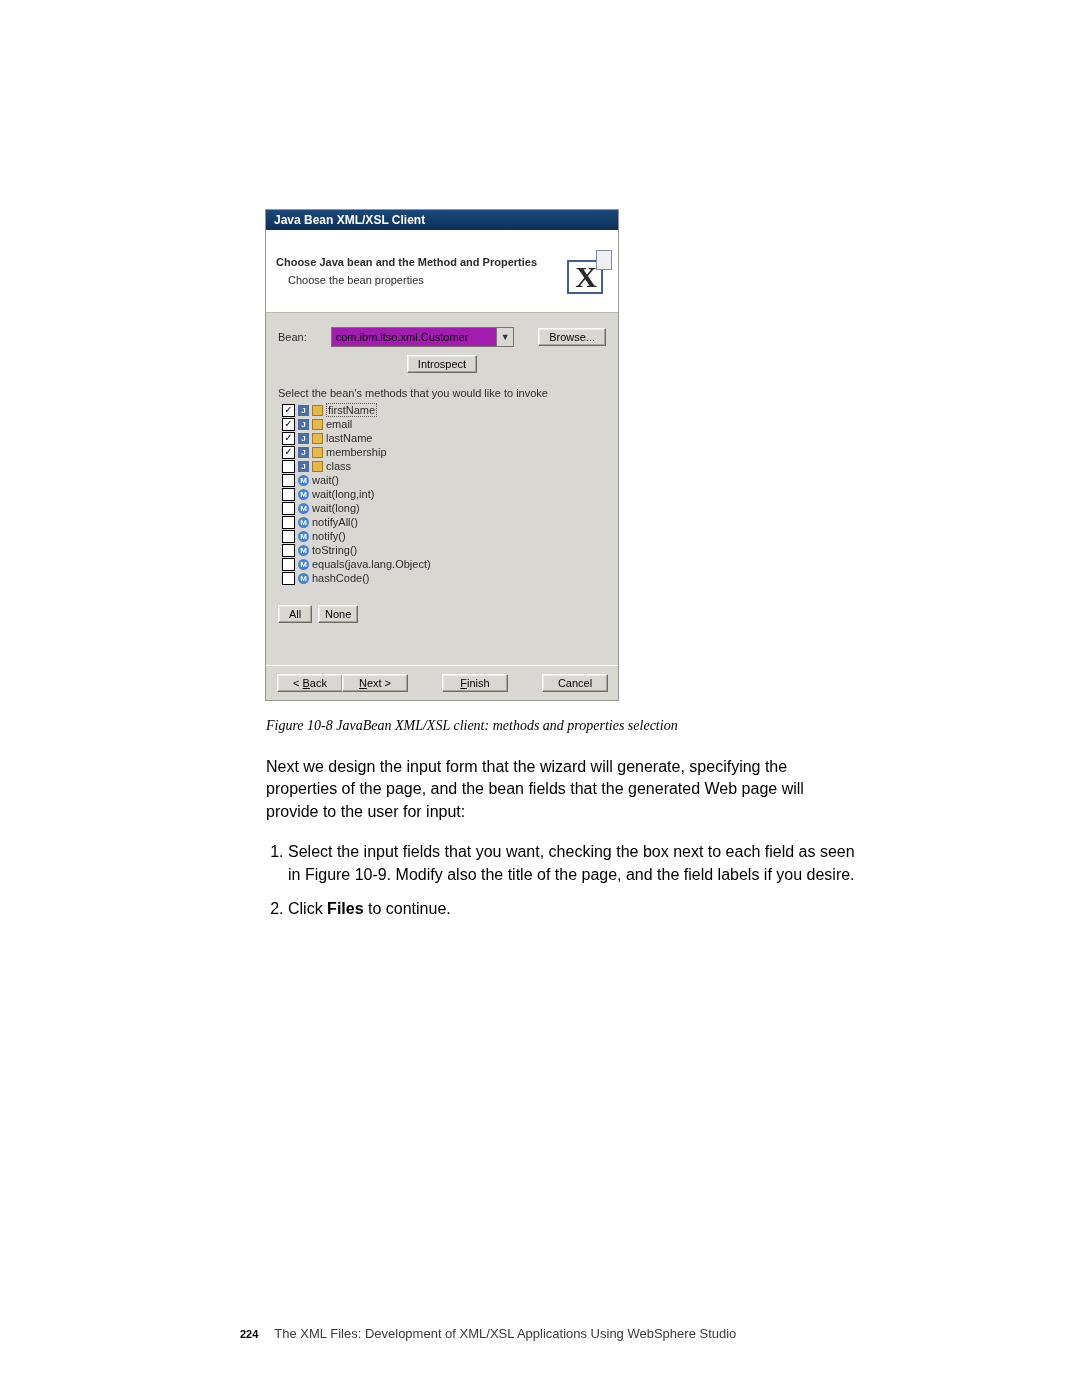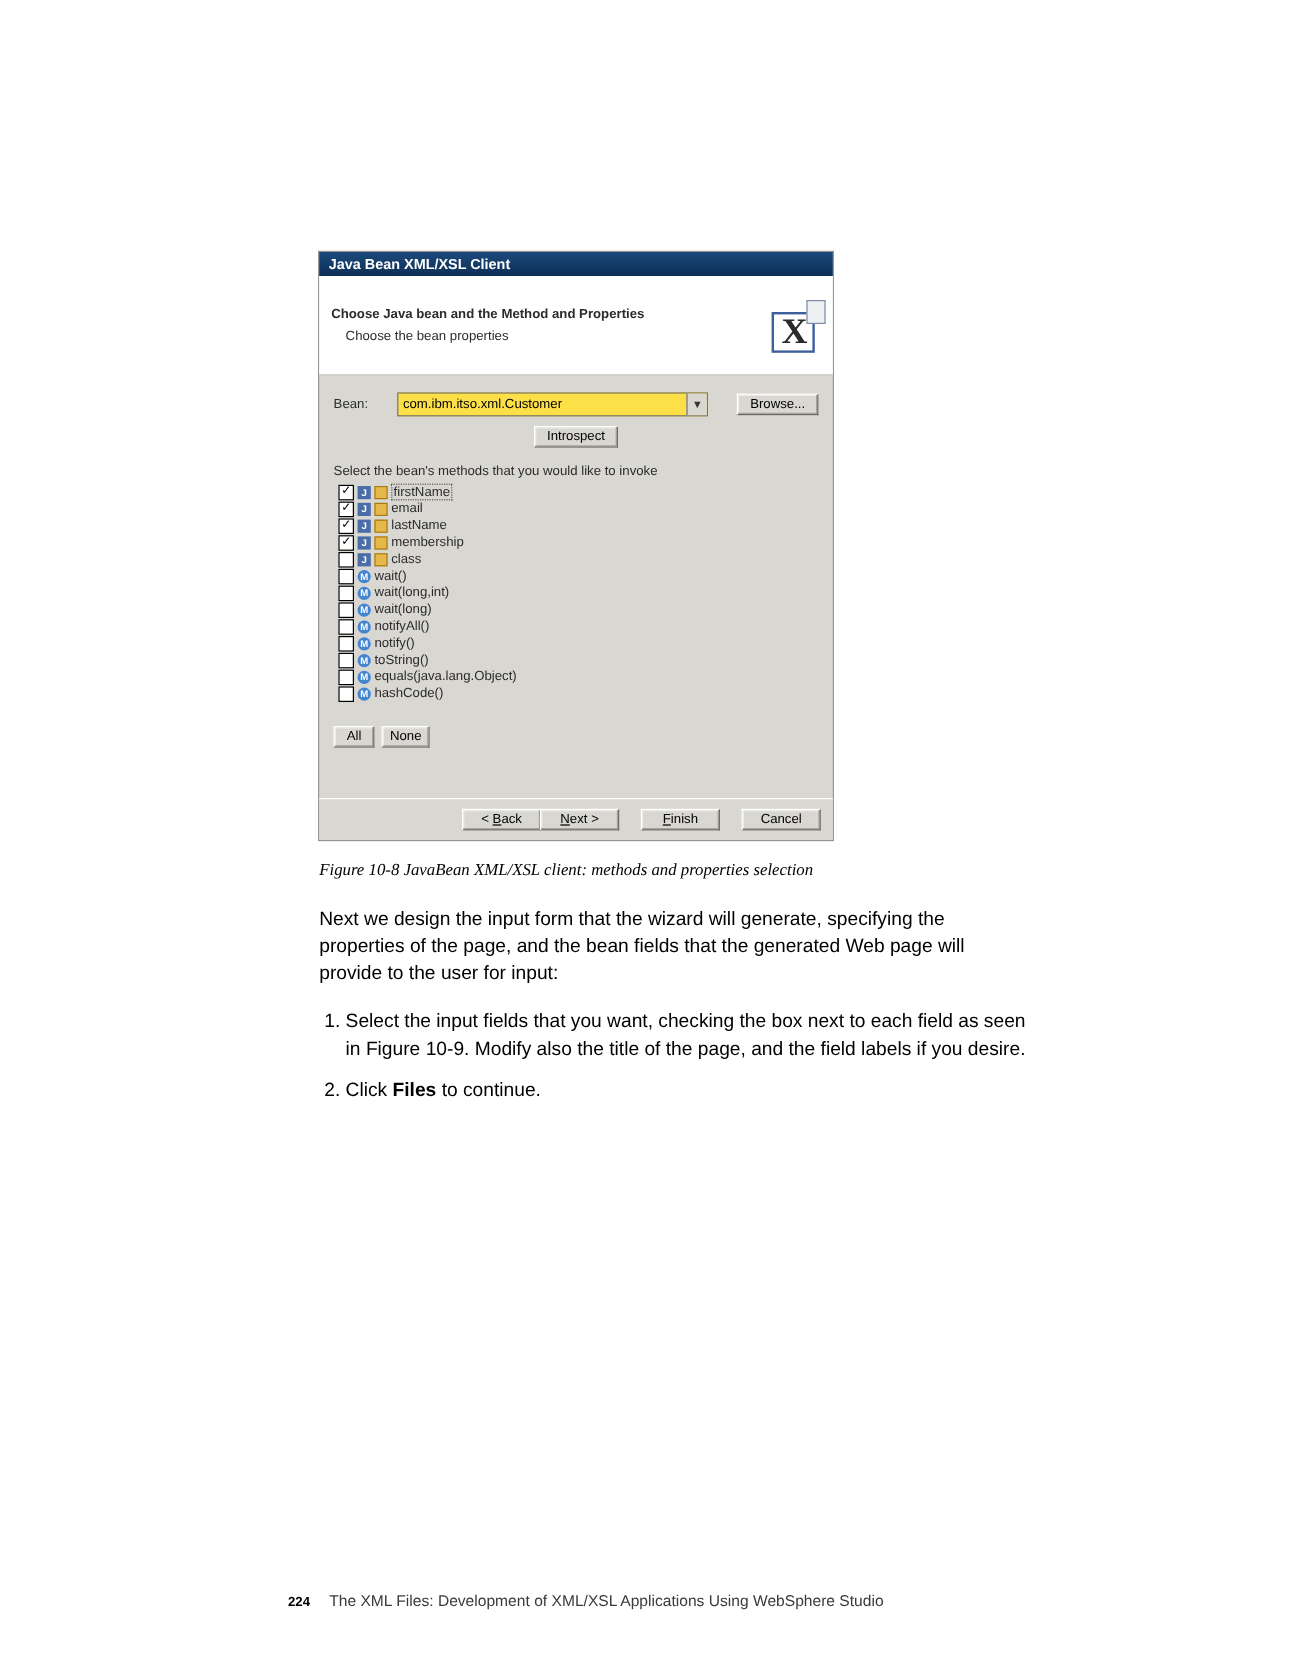--- a/index.html
+++ b/index.html
@@ -12,21 +12,21 @@
   .page {
     width: 1080px;
     height: 1397px;
     position: relative;
     box-sizing: border-box;
     padding: 210px 200px 0 240px;
   }
 
   
   .dialog {
-    width: 428px;
+    width: 352px;
     margin-left: 26px;
     background: #d9d7d1;
     box-shadow: 0 0 0 1px #9a968f;
     font-size: 11px;
     color: #2b2b2b;
   }
   .titlebar {
     background: #153f6e;
     background: linear-gradient(#1b497c, #0d2f55);
     color: #fff;
@@ -71,21 +71,21 @@
   }
   .bean-row {
     display: flex;
     align-items: center;
     gap: 24px;
   }
   .bean-row label { white-space: nowrap; }
   .bean-combo {
     flex: 1;
     display: flex;
-    background: #fde047;
+    background: #a21caf;
     border: 1px solid #79736a;
     height: 18px;
     font-size: 11px;
   }
   .bean-combo input {
     flex: 1;
     border: none;
     outline: none;
     font: inherit;
     padding: 0 4px;
@@ -180,21 +180,21 @@
     margin: 20px 0 32px 0;
   }
   .all-none .win-btn { min-width: 34px; padding: 2px 6px; }
 
   .button-bar {
     background: #d9d7d1;
     border-top: 1px solid #fff;
     padding: 8px 10px;
     display: flex;
     justify-content: flex-end;
-    gap: 18px;
+    gap: 34px;
   }
   .button-bar .grp { display: flex; }
   .button-bar .win-btn { min-width: 66px; }
   .button-bar .grp .win-btn + .win-btn { margin-left: -1px; }
   .mn { text-decoration: underline; } 
 
   
   .caption {
     font-style: italic;
     font-size: 14px;

